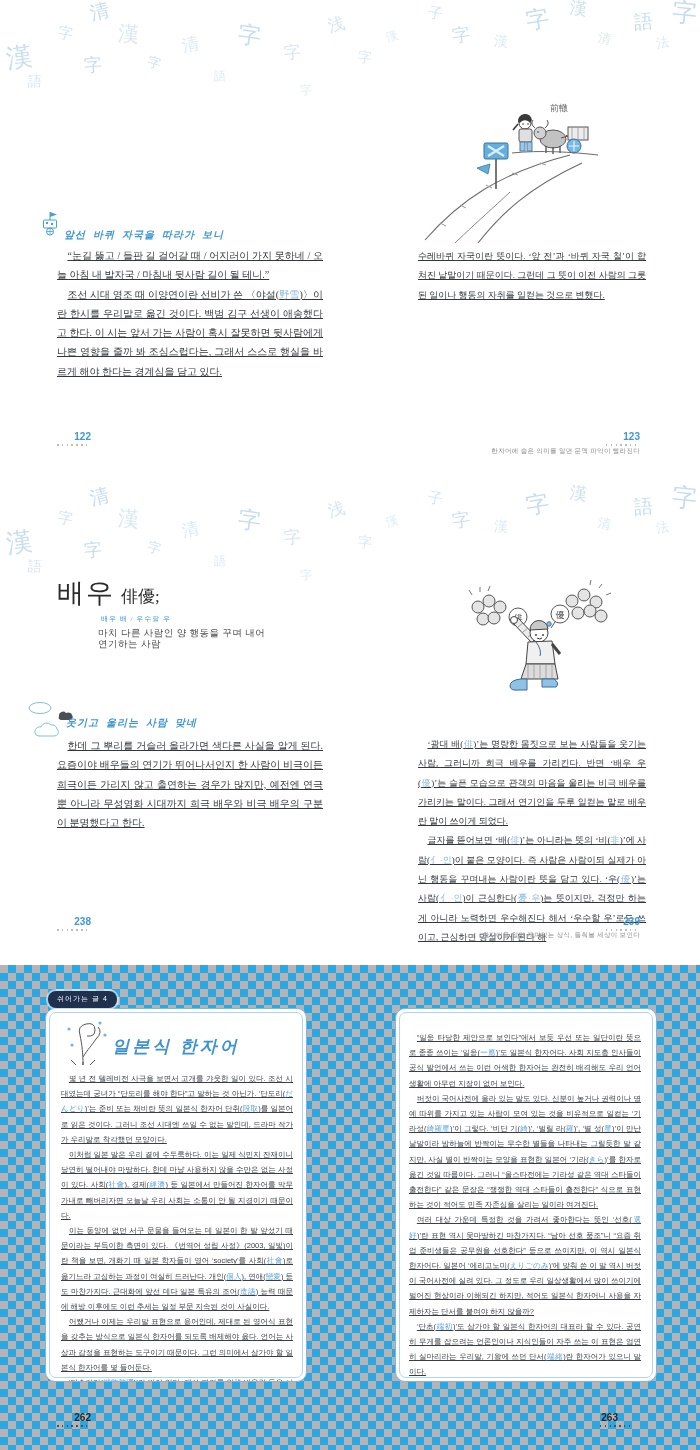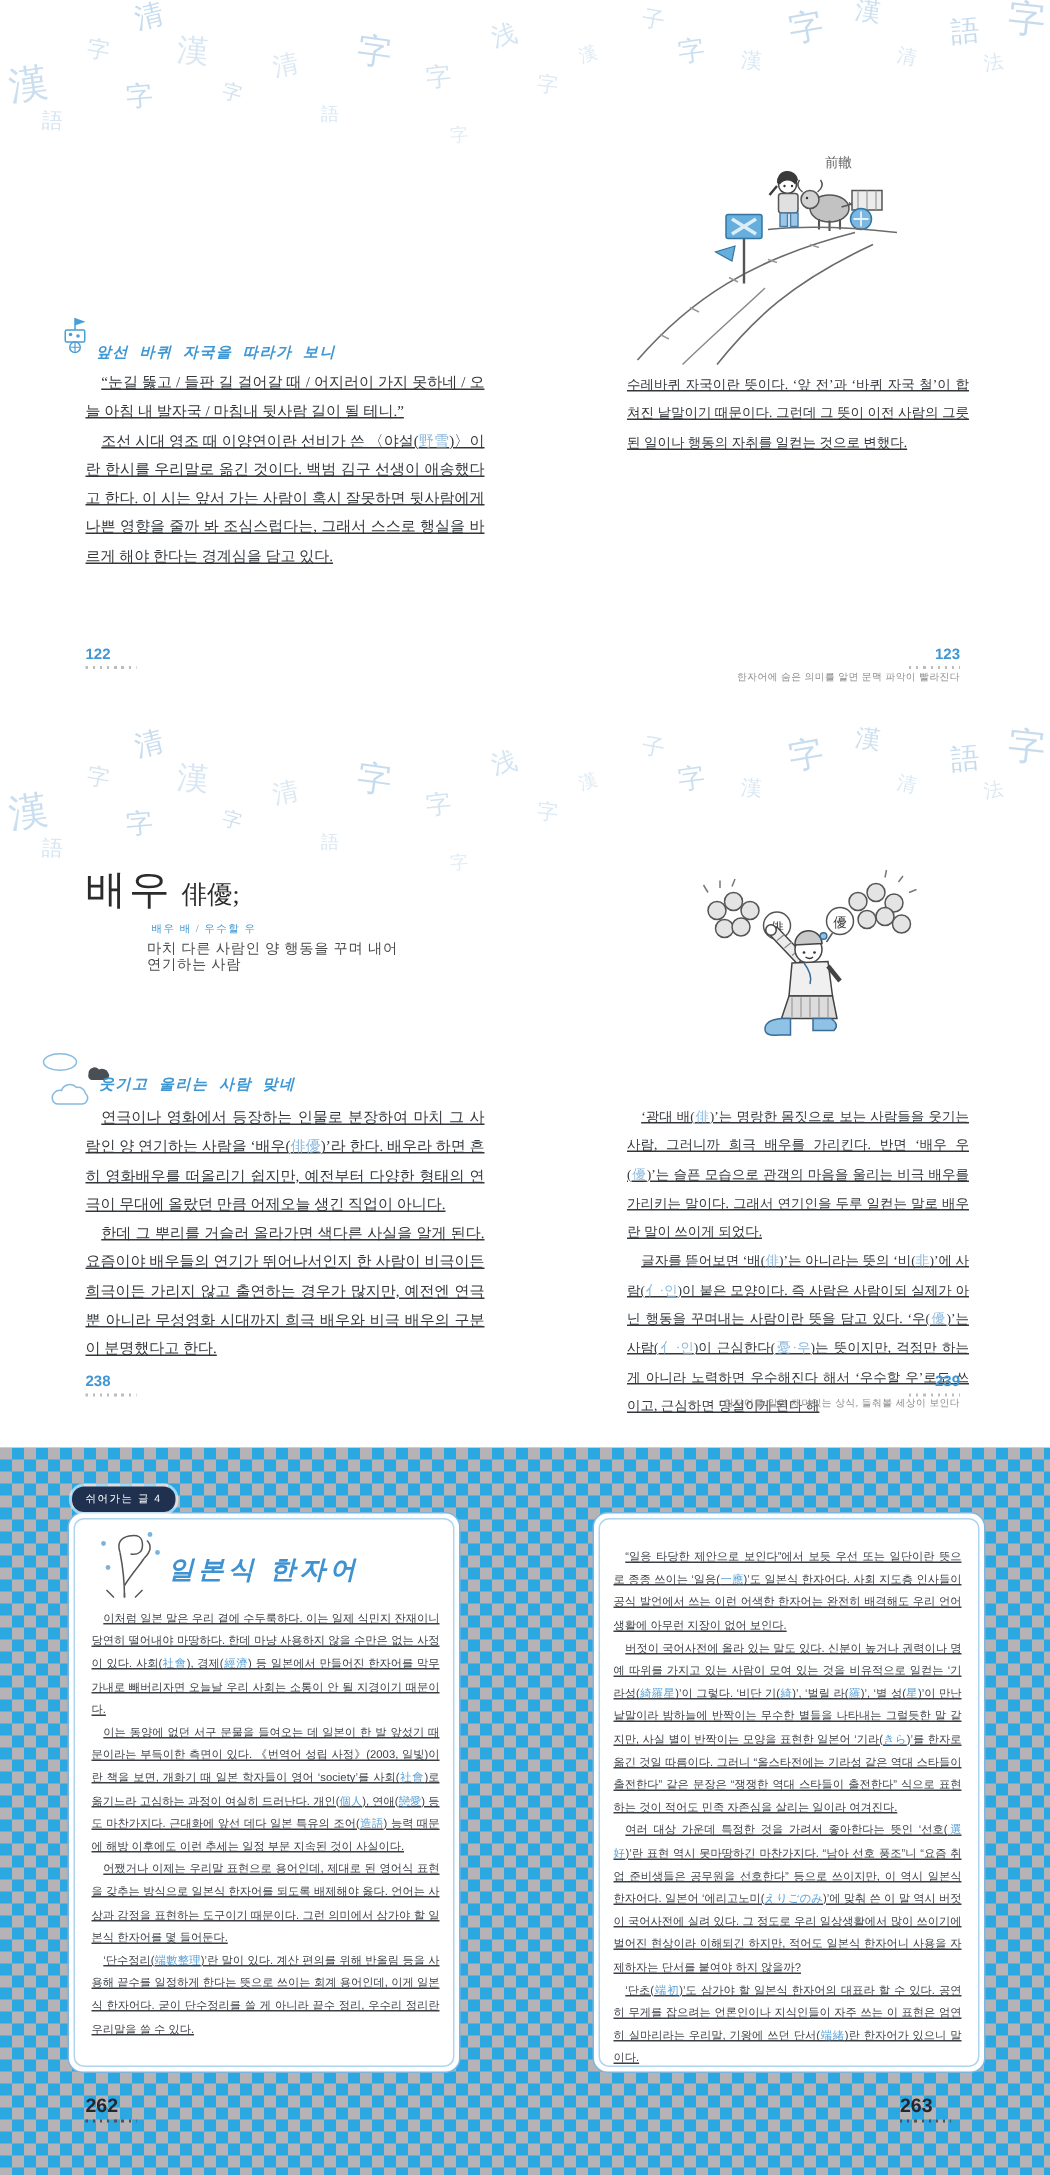--- a/index.html
+++ b/index.html
@@ -21,42 +21,42 @@
             font-style:italic;font-weight:bold;font-size:10px;color:var(--accent,#3f97d3);letter-spacing:1px;}
 
   .col{position:absolute;text-align:justify;}
   .col p{margin:0;text-indent:1.05em;}
   .col.cont p:first-child{text-indent:0;}
   .s12 .col{font-size:10px;line-height:19.3px;text-decoration:underline;}
   .s12 .col.narrow{font-size:9px;line-height:19.3px;}
   .hanja{color:var(--hanja,#8db9dd);}
 
   .pagenum{position:absolute;font-family:"Liberation Sans","DejaVu Sans",sans-serif;
-           font-weight:bold;font-size:10px;color:var(--accent,#3f97d3);}
+           font-weight:bold;font-size:10px;color:var(--accent,#3f97d3);text-align:right;}
   .pagenum .dots{margin-top:2px;height:2px;width:34px;
            background-image:repeating-linear-gradient(90deg,#bdbdbd 0 1.5px,transparent 1.5px 4.8px);}
   .pagenum.pright{text-align:right;}
   .pagenum.pright .dots{margin-left:auto;}
   .footer{position:absolute;font-family:"Liberation Sans","DejaVu Sans",sans-serif;
           font-size:6.5px;color:#8b8b8b;text-align:right;letter-spacing:.3px;}
 
   
   .s3{background:conic-gradient(var(--checker_blue,#2BA7E2) 25%,var(--checker_gray,#B5B3B5) 0 50%,
        var(--checker_blue,#2BA7E2) 0 75%,var(--checker_gray,#B5B3B5) 0);
       background-size:16px 16px;font-family:"Liberation Sans","DejaVu Sans",sans-serif;}
   .badge{position:absolute;background:var(--badge,#20304F);color:#fff;font-size:7px;letter-spacing:1px;
          padding:3px 9px 4px;border-radius:8px;box-shadow:0 0 0 2px rgba(255,255,255,.55);z-index:3;}
   .panel{position:absolute;background:#fff;border:1.5px solid var(--panel_border,#7CB6E0);
          border-radius:10px;overflow:hidden;z-index:2;}
   .panel::before{content:"";position:absolute;inset:3px;border:1px solid #b0d4ec;border-radius:7px;pointer-events:none;}
   .s3-title{position:absolute;left:0;right:0;text-align:center;font-size:17px;font-weight:bold;
             font-style:italic;color:var(--s3_title,#3E92D1);letter-spacing:3px;}
   .s3 .col{font-size:7.5px;line-height:15.2px;color:#3b3f45;text-decoration:underline;}
   .s3 .hanja{color:#58a1d8;}
-  .s3 .pagenum{color:#23272f;font-size:13px;z-index:3;}
+  .s3 .pagenum{color:#23272f;font-size:10px;z-index:3;margin-top:16px;}
   .s3 .pagenum .dots{background-image:repeating-linear-gradient(90deg,#4c5058 0 1.5px,transparent 1.5px 4.8px);}
 
   svg{display:block;}
   .abs{position:absolute;}
 </style>
 </head>
 <body>
 
 <div class="page">
 
@@ -249,21 +249,20 @@
     </svg>
 
     <svg class="abs" style="left:26px;top:213px" width="55" height="45" viewBox="0 0 55 45">
       <ellipse cx="14" cy="10" rx="11" ry="5.5" fill="none" stroke="#85bbe0"></ellipse>
       <path d="M33,18 a4,4 0 0 1 7,-3 a4,3 0 0 1 6,2 a3,3 0 0 1 -2,5 l-9,0 a3,3 0 0 1 -2,-4 z" fill="#4a4f55"></path>
       <path d="M9,35 a5,5 0 0 1 6,-6 a6,6 0 0 1 10,-2 a5,5 0 0 1 6,4 a4,4 0 0 1 -3,7 l-15,0 a4,4 0 0 1 -4,-3 z" fill="#fff" stroke="#85bbe0"></path>
     </svg>
     <div class="sec-head" style="left:66px;top:231px">웃기고 울리는 사람 맞네</div>
 
     <div class="col" style="left:57px;top:251px;width:266px">
-        <p>연극이나 영화에서 등장하는 인물로 분장하여 마치 그 사람인 양 연기하는 사람을 ‘배우(<span class="hanja">俳優</span>)’라 한다. 배우라 하면 흔히 영화배우를 떠올리기 쉽지만, 예전부터 다양한 형태의 연극이 무대에 올랐던 만큼 어제오늘 생긴 직업이 아니다.</p>
         <p>한데 그 뿌리를 거슬러 올라가면 색다른 사실을 알게 된다. 요즘이야 배우들의 연기가 뛰어나서인지 한 사람이 비극이든 희극이든 가리지 않고 출연하는 경우가 많지만, 예전엔 연극뿐 아니라 무성영화 시대까지 희극 배우와 비극 배우의 구분이 분명했다고 한다.</p>
       </div>
     <div class="col narrow" style="left:418px;top:250px;width:228px">
         <p>‘광대 배(<span class="hanja">俳</span>)’는 명랑한 몸짓으로 보는 사람들을 웃기는 사람, 그러니까 희극 배우를 가리킨다. 반면 ‘배우 우(<span class="hanja">優</span>)’는 슬픈 모습으로 관객의 마음을 울리는 비극 배우를 가리키는 말이다. 그래서 연기인을 두루 일컫는 말로 배우란 말이 쓰이게 되었다.</p>
         <p>글자를 뜯어보면 ‘배(<span class="hanja">俳</span>)’는 아니라는 뜻의 ‘비(<span class="hanja">非</span>)’에 사람(<span class="hanja">亻·인</span>)이 붙은 모양이다. 즉 사람은 사람이되 실제가 아닌 행동을 꾸며내는 사람이란 뜻을 담고 있다. ‘우(<span class="hanja">優</span>)’는 사람(<span class="hanja">亻·인</span>)이 근심한다(<span class="hanja">憂·우</span>)는 뜻이지만, 걱정만 하는 게 아니라 노력하면 우수해진다 해서 ‘우수할 우’로도 쓰이고, 근심하면 망설이게 된다 해</p>
       </div>
 
     <div class="pagenum" style="left:57px;top:431px">
       <span>238</span>
       <div class="dots"></div>
@@ -285,20 +284,21 @@
         <path d="M22,20 q-3,-9 6,-11 q9,-2 9,6 q0,7 -8,6" fill="none" stroke="#555"></path>
         <path d="M38,24 q7,-7 2,-12" fill="none" stroke="#555"></path>
         <path d="M18,50 l-5,-5 M32,50 l5,-5 M25,50 l0,-3" stroke="#555" fill="none"></path>
         <circle cx="11" cy="14" r="1.6" fill="#7ab4dd"></circle>
           <circle cx="42" cy="8" r="1.6" fill="#7ab4dd"></circle>
         <circle cx="47" cy="20" r="1.6" fill="#7ab4dd"></circle>
           <circle cx="14" cy="30" r="1.6" fill="#7ab4dd"></circle>
       </svg>
       <div class="s3-title" style="top:26px">일본식 한자어</div>
       <div class="col" style="left:15px;right:13px;top:62px">
+          <p>몇 년 전 텔레비전 사극을 보면서 고개를 갸웃한 일이 있다. 조선 시대였는데 궁녀가 “단도리를 해야 한다”고 말하는 것 아닌가. ‘단도리(<span class="hanja">だんどり</span>)’는 준비 또는 채비란 뜻의 일본식 한자어 단취(<span class="hanja">段取</span>)를 일본어로 읽은 것이다. 그러니 조선 시대엔 쓰일 수 없는 말인데, 드라마 작가가 우리말로 착각했던 모양이다.</p>
           <p>이처럼 일본 말은 우리 곁에 수두룩하다. 이는 일제 식민지 잔재이니 당연히 떨어내야 마땅하다. 한데 마냥 사용하지 않을 수만은 없는 사정이 있다. 사회(<span class="hanja">社會</span>), 경제(<span class="hanja">經濟</span>) 등 일본에서 만들어진 한자어를 막무가내로 빼버리자면 오늘날 우리 사회는 소통이 안 될 지경이기 때문이다.</p>
           <p>이는 동양에 없던 서구 문물을 들여오는 데 일본이 한 발 앞섰기 때문이라는 부득이한 측면이 있다. 《번역어 성립 사정》(2003, 일빛)이란 책을 보면, 개화기 때 일본 학자들이 영어 ‘society’를 사회(<span class="hanja">社會</span>)로 옮기느라 고심하는 과정이 여실히 드러난다. 개인(<span class="hanja">個人</span>), 연애(<span class="hanja">戀愛</span>) 등도 마찬가지다. 근대화에 앞선 데다 일본 특유의 조어(<span class="hanja">造語</span>) 능력 때문에 해방 이후에도 이런 추세는 일정 부문 지속된 것이 사실이다.</p>
           <p>어쨌거나 이제는 우리말 표현으로 용어인데, 제대로 된 영어식 표현을 갖추는 방식으로 일본식 한자어를 되도록 배제해야 옳다. 언어는 사상과 감정을 표현하는 도구이기 때문이다. 그런 의미에서 삼가야 할 일본식 한자어를 몇 들어둔다.</p>
           <p>‘단수정리(<span class="hanja">端數整理</span>)’란 말이 있다. 계산 편의를 위해 반올림 등을 사용해 끝수를 일정하게 한다는 뜻으로 쓰이는 회계 용어인데, 이게 일본식 한자어다. 굳이 단수정리를 쓸 게 아니라 끝수 정리, 우수리 정리란 우리말을 쓸 수 있다.</p>
         </div>
     </div>
 
     <div class="panel" style="left:395px;top:43px;width:260px;height:372px">
       <div class="col" style="left:13px;right:15px;top:21px">
           <p>“일응 타당한 제안으로 보인다”에서 보듯 우선 또는 일단이란 뜻으로 종종 쓰이는 ‘일응(<span class="hanja">一應</span>)’도 일본식 한자어다. 사회 지도층 인사들이 공식 발언에서 쓰는 이런 어색한 한자어는 완전히 배격해도 우리 언어생활에 아무런 지장이 없어 보인다.</p>

